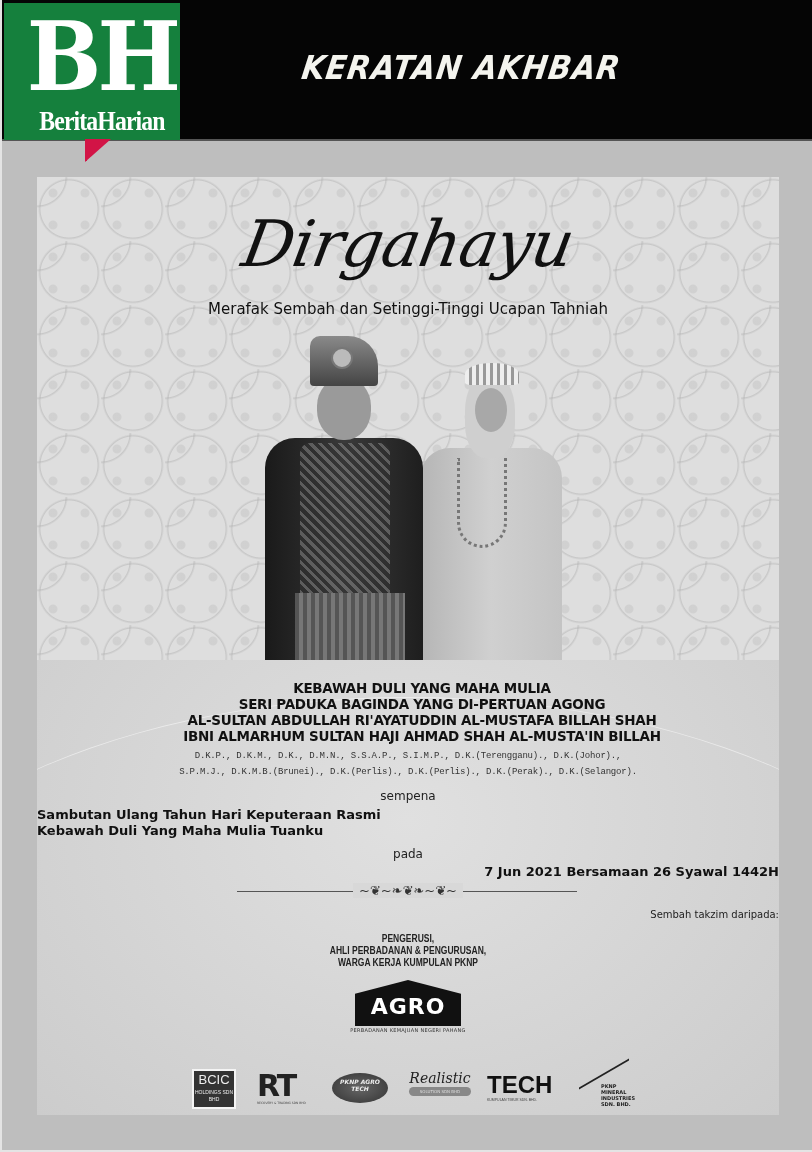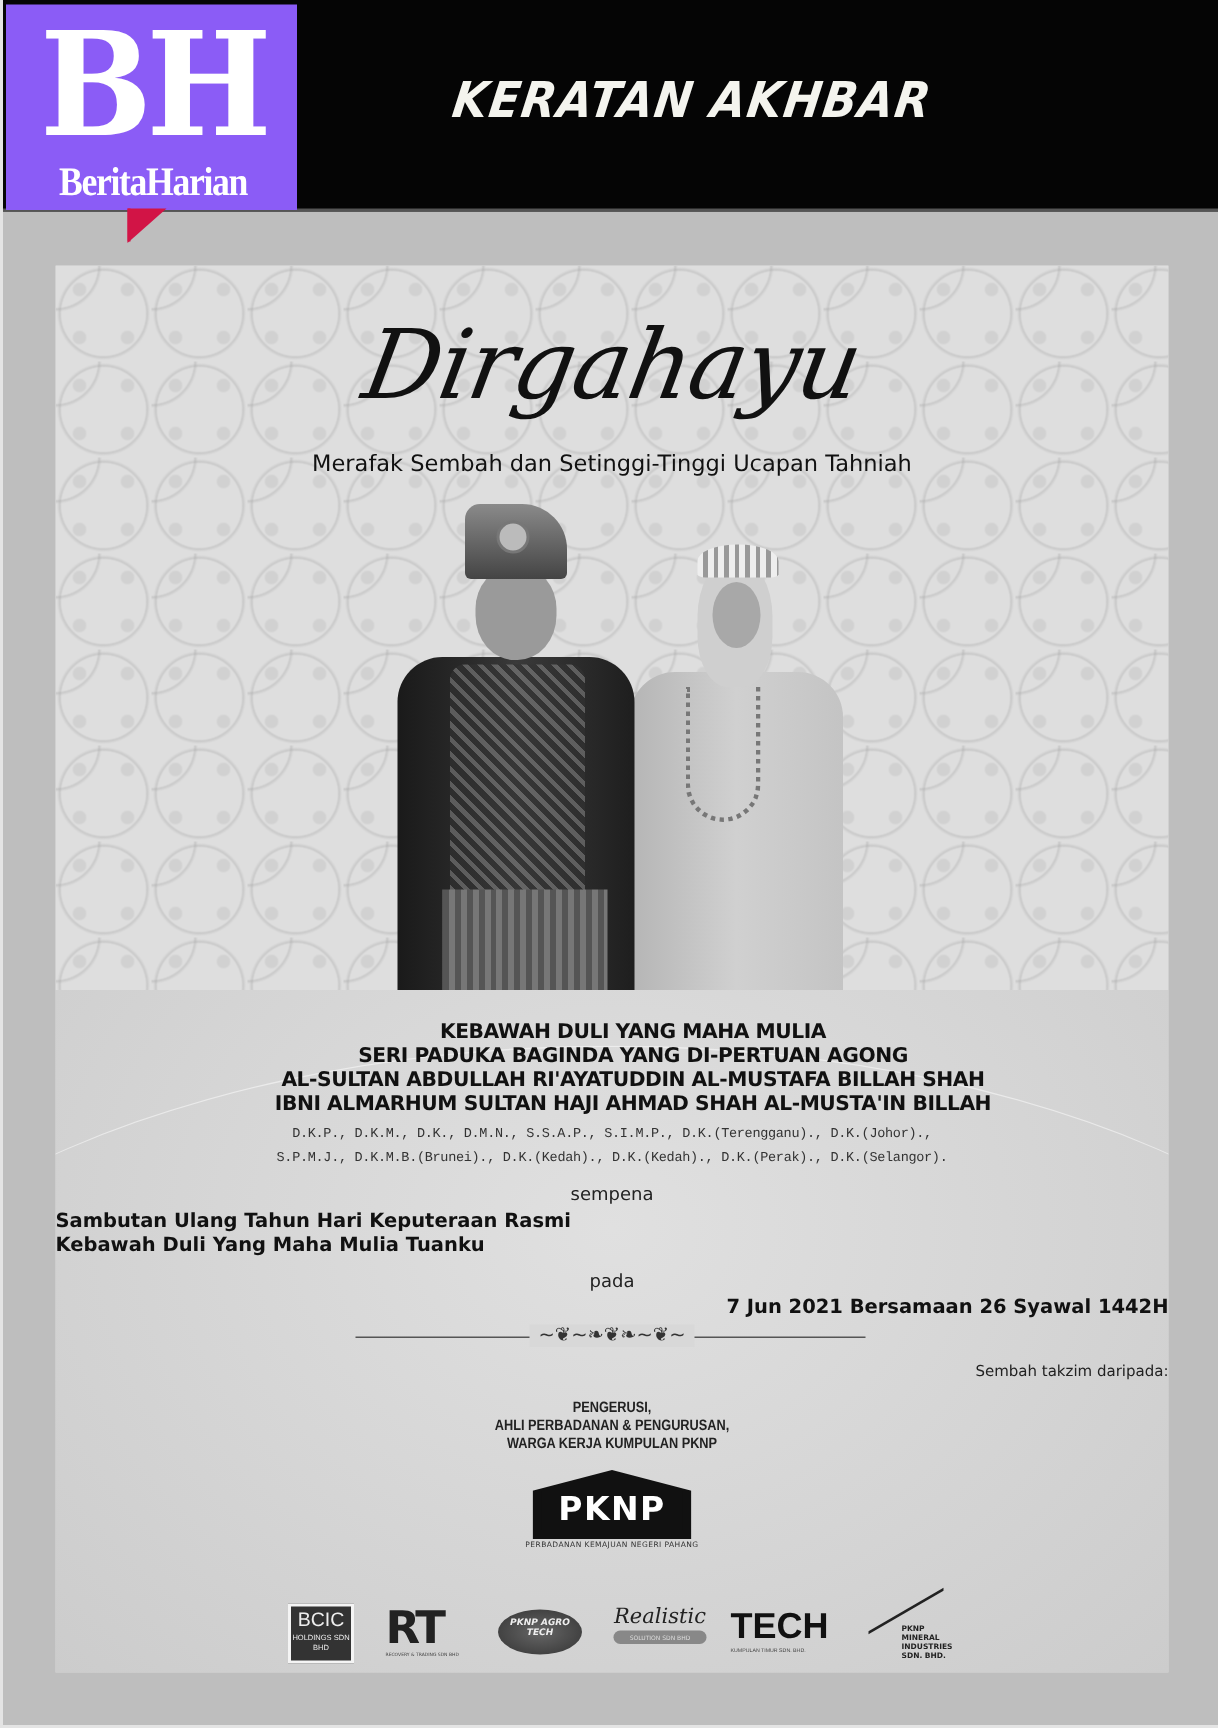--- a/index.html
+++ b/index.html
@@ -19,22 +19,22 @@
   .header-title {
     position: absolute; left: 300px; top: 50px; width: 400px;
     font-family: "DejaVu Sans", sans-serif;
     font-weight: bold; font-style: italic;
     font-size: 30px; letter-spacing: 1px;
     color: #f4f4ee;
     transform: skewX(-8deg) scaleY(1.1);
     white-space: nowrap;
   }
   .logo {
-    position: absolute; left: 2px; top: 3px; width: 194px; height: 137px;
-    background: #8b5cf6;
+    position: absolute; left: 2px; top: 3px; width: 176px; height: 137px;
+    background: #15803d;
   }
   .logo-tail {
     position: absolute; left: 83px; top: 139px; width: 0; height: 0;
     border-left: 0 solid transparent;
     border-top: 23px solid #d21446;
     border-right: 26px solid transparent;
   }
   .logo-tail-stem {
     position: absolute; left: 83px; top: 139px; width: 2px; height: 22px;
     background: #d21446;
@@ -294,21 +294,21 @@
     <div class="king-hat-emblem"></div>
   </div>
 
   <div class="text-block">
     <div class="title-line">KEBAWAH DULI YANG MAHA MULIA</div>
     <div class="title-line">SERI PADUKA BAGINDA YANG DI-PERTUAN AGONG</div>
     <div class="title-line">AL-SULTAN ABDULLAH RI'AYATUDDIN AL-MUSTAFA BILLAH SHAH</div>
     <div class="title-line">IBNI ALMARHUM SULTAN HAJI AHMAD SHAH AL-MUSTA'IN BILLAH</div>
     <div class="awards">
       <div>D.K.P., D.K.M., D.K., D.M.N., S.S.A.P., S.I.M.P., D.K.(Terengganu)., D.K.(Johor).,</div>
-      <div>S.P.M.J., D.K.M.B.(Brunei)., D.K.(Kedah)., D.K.(Kedah)., D.K.(Perak)., D.K.(Selangor).</div>
+      <div>S.P.M.J., D.K.M.B.(Brunei)., D.K.(Perlis)., D.K.(Perlis)., D.K.(Perak)., D.K.(Selangor).</div>
     </div>
   </div>
 
   <div class="sempena">sempena</div>
   <div class="occasion">
     <div>Sambutan Ulang Tahun Hari Keputeraan Rasmi</div>
     <div>Kebawah Duli Yang Maha Mulia Tuanku</div>
   </div>
   <div class="pada">pada</div>
   <div class="date">7 Jun 2021 Bersamaan 26 Syawal 1442H</div>
@@ -318,21 +318,21 @@
 
   <div class="takzim">Sembah takzim daripada:</div>
   <div class="from">
     <div>PENGERUSI,</div>
     <div>AHLI PERBADANAN &amp; PENGURUSAN,</div>
     <div>WARGA KERJA KUMPULAN PKNP</div>
   </div>
 
   <div class="pknp-logo">
     <div class="pknp-roof"></div>
-    <div class="pknp-inner">PKNP</div>
+    <div class="pknp-inner">AGRO</div>
   </div>
   <div class="pknp-caption">PERBADANAN KEMAJUAN NEGERI PAHANG</div>
 
   <div class="sponsors">
     <div class="sponsor bcic">
       <span>BCIC</span>
       <span class="sub">HOLDINGS SDN BHD</span>
     </div>
     <div class="sponsor rt">
       <span>RT</span>

